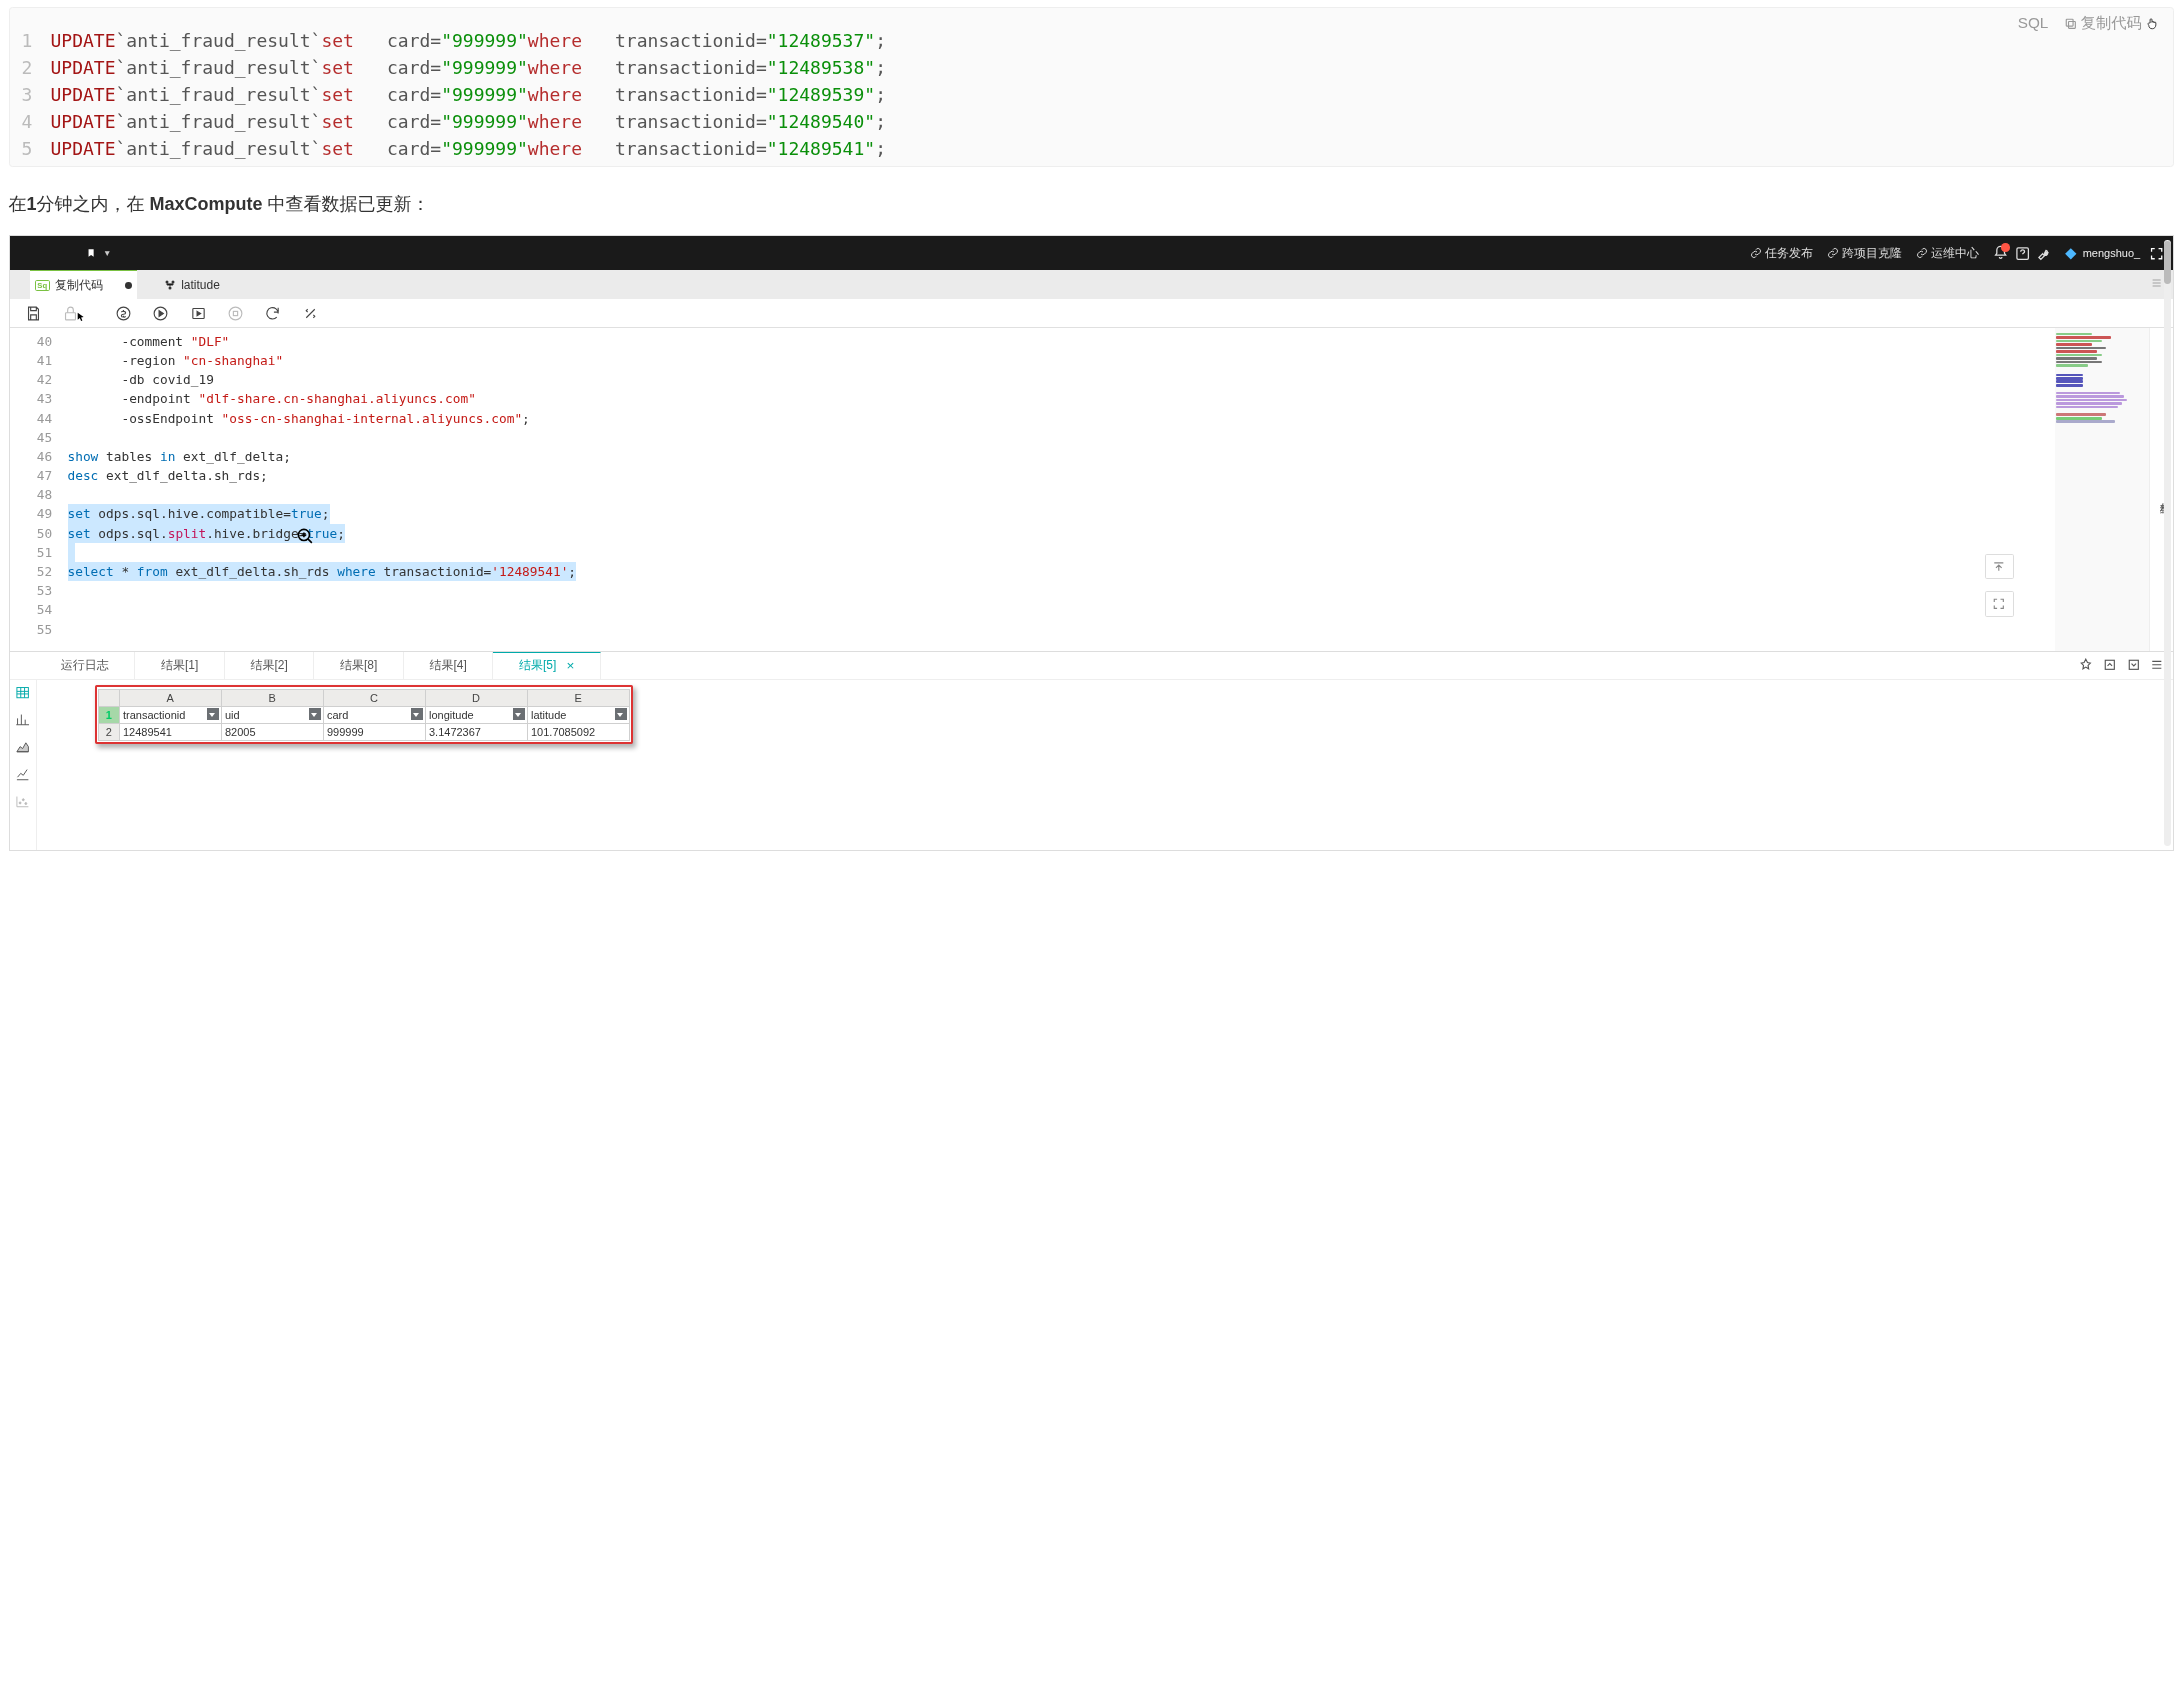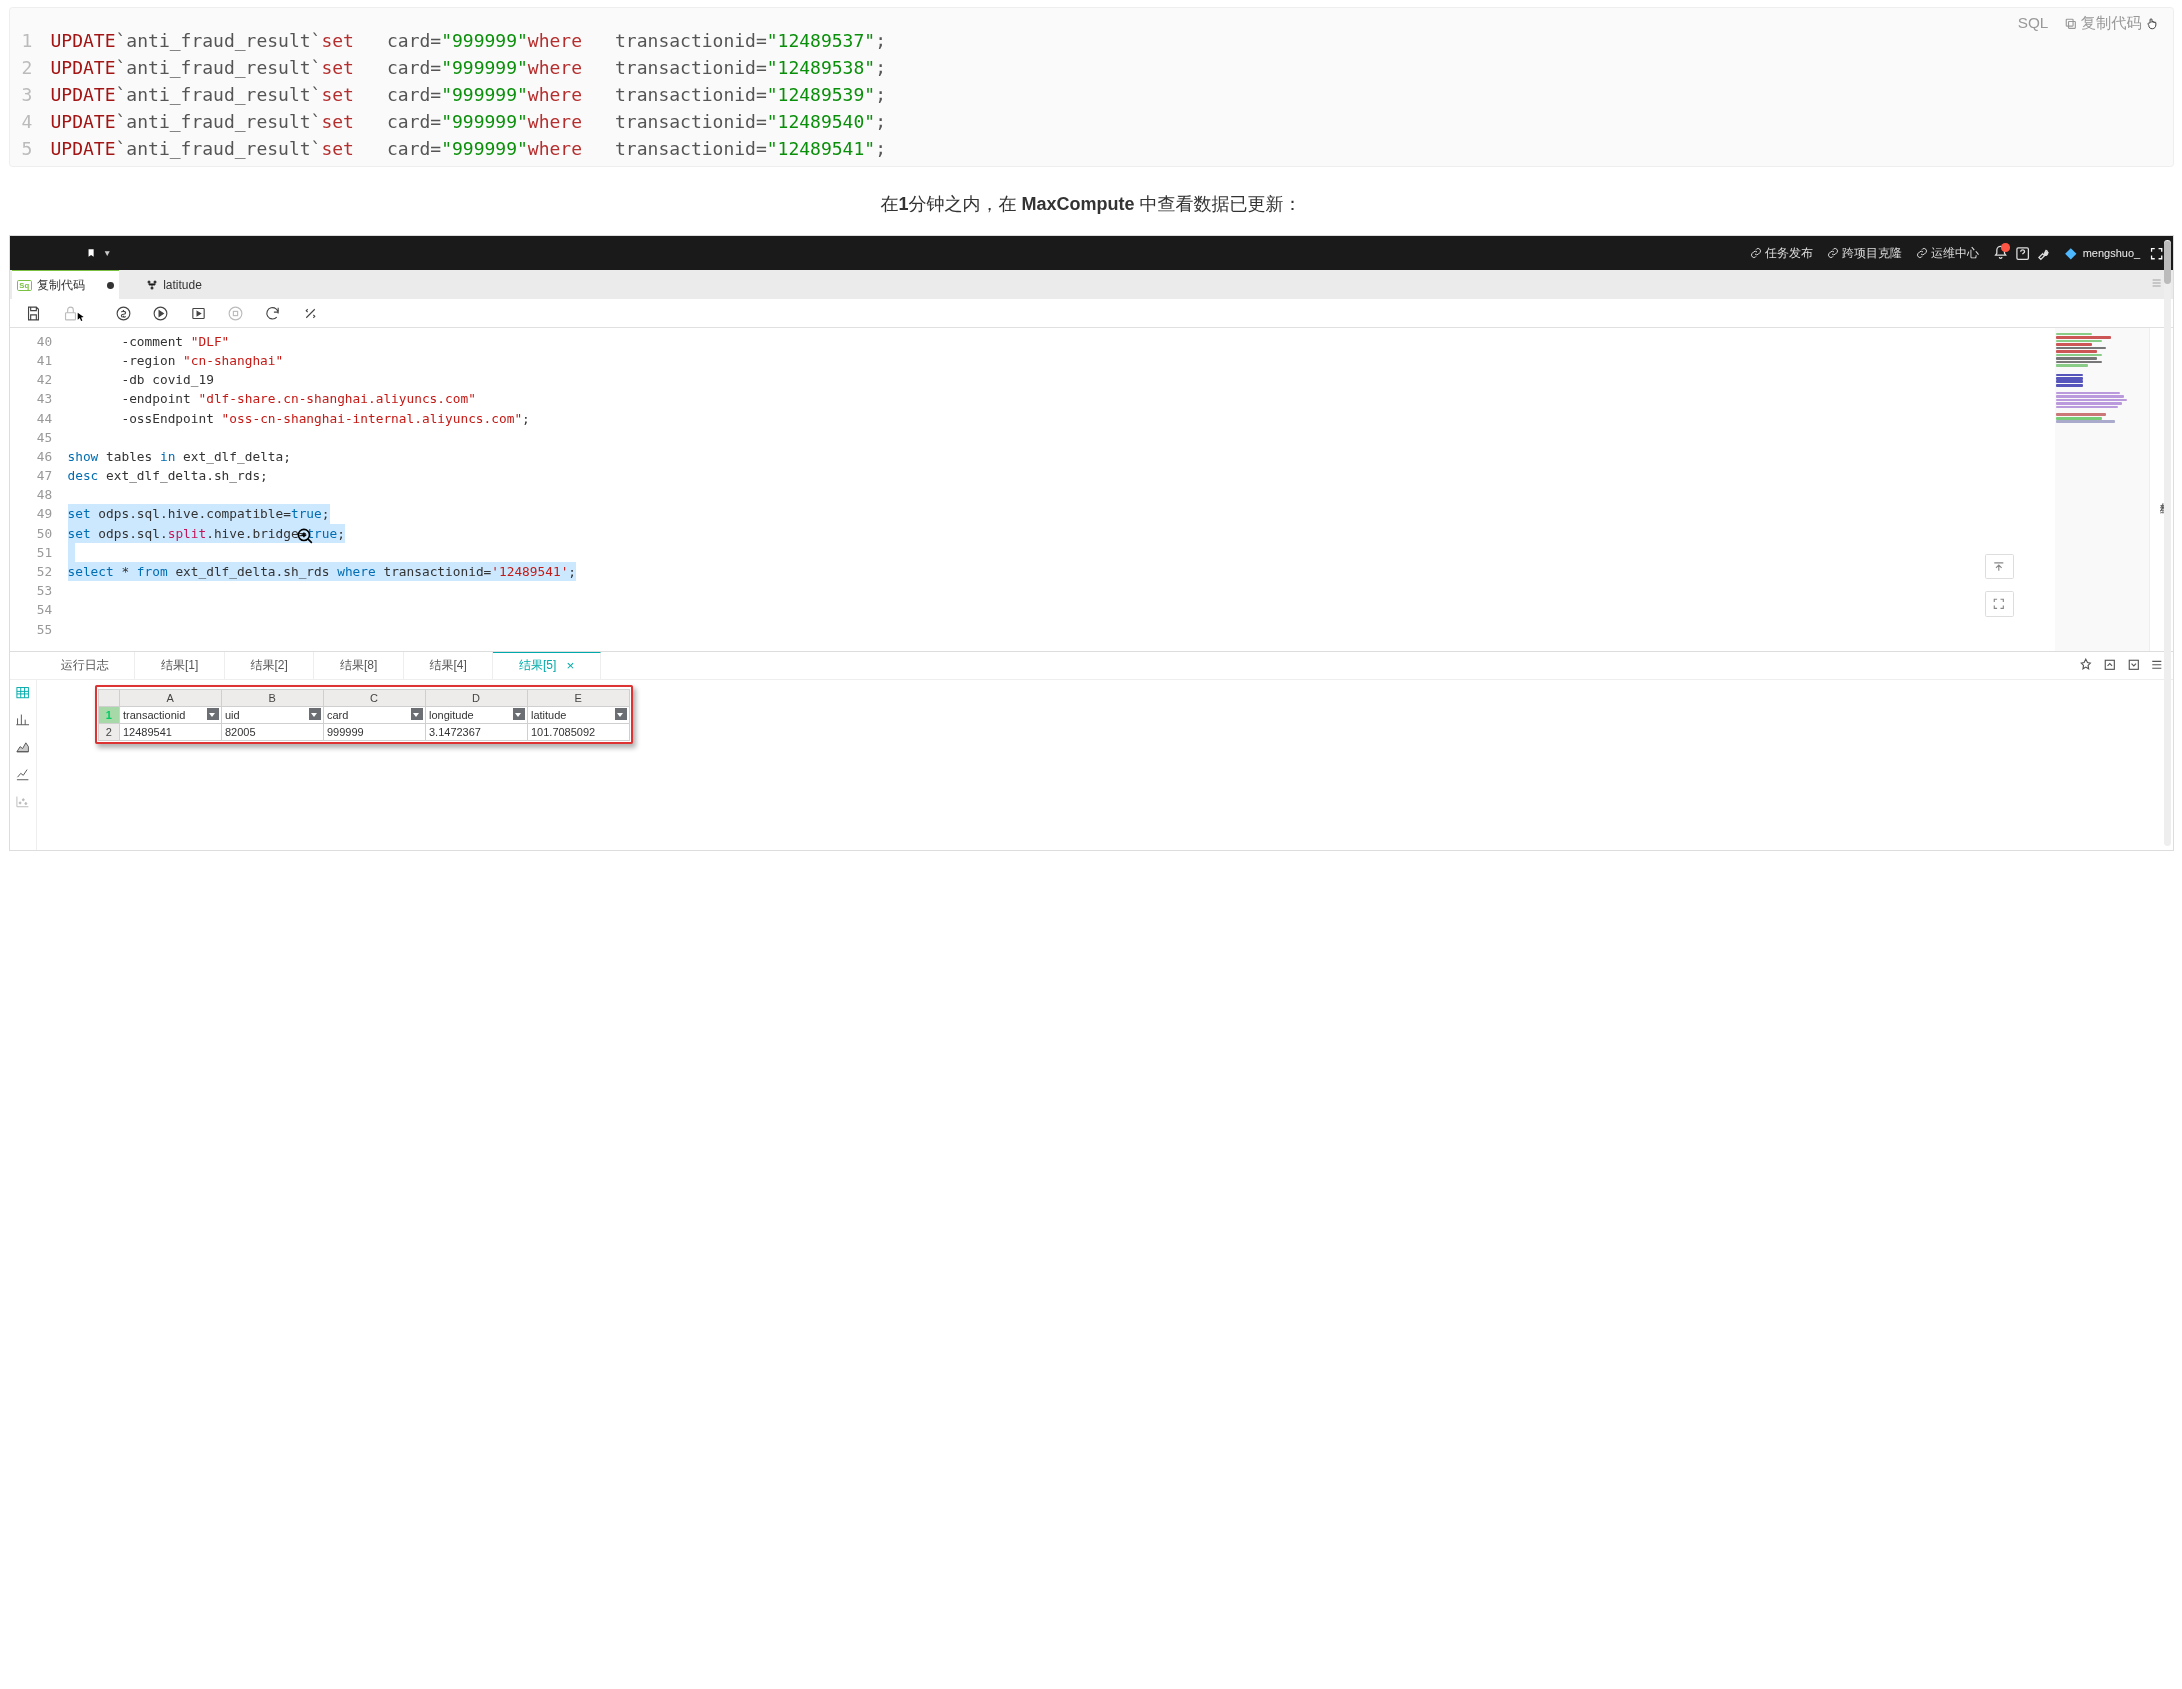--- a/index.html
+++ b/index.html
@@ -25,21 +25,21 @@
   .ln { width: 29px; text-align: right; color: #bbb; padding-right: 20.4px; user-select: none; }
   .tok-kw { color: #a31515; }
   .tok-id { color: #555; }
   .tok-set { color: #b52d2d; }
   .tok-asn { color: #555; margin-left: 33px; }
   .tok-str { color: #0a8f0a; }
   .tok-where { color: #b52d2d; }
   .tok-semi { color: #555; }
 
   
-  .caption { font-size: 18px; margin: 15.3px 0 19px 0; text-align: center; }
+  .caption { font-size: 18px; margin: 15.3px 0 19px 0; }
   .caption b { font-weight: 700; }
 
   
   .shot {
     border: 0.9px solid #ddd;
     background: #fff;
     position: relative;
     font-size: 11px;
     overflow: hidden;
   }
@@ -63,21 +63,21 @@
   .ic { width: 15.3px; height: 15.3px; stroke: #ddd; fill: none; stroke-width: 2; cursor: pointer; }
   .user { display: flex; align-items: center; gap: 5.1px; margin-left: 5.1px; }
   .diamond { width: 13.6px; height: 13.6px; }
   .expand-corner { margin-left: 8.5px; stroke:#fff; }
 
   
   .filetabs {
     background: #ebebeb;
     display: flex; align-items: flex-start;
     height: 29px;
-    padding-left: 2px;
+    padding-left: 20px;
     gap: 22px;
     position: relative;
   }
   .ftab { display: flex; align-items: center; gap: 5.1px; font-size: 12px; padding: 0 5.1px; height: 100%; }
   .ftab.active { background: #fff; border-top: 1.7px solid #7ac142; }
   .badge-sq { font-size: 7.7px; color: #7ac142; border: 0.9px solid #7ac142; border-radius: 1.7px; padding: 0 1.7px; font-weight: bold; }
   .dot-dirty { width: 6.8px; height: 6.8px; background: #333; border-radius: 50%; display: inline-block; }
   .flow-ic { width:12px; height:12px; }
   .filetabs .menu-right { position:absolute; right:8.5px; top:6.8px; cursor:pointer; }
   .filetabs .menu-right svg { width:15.3px; height:12px; stroke:#555; }

